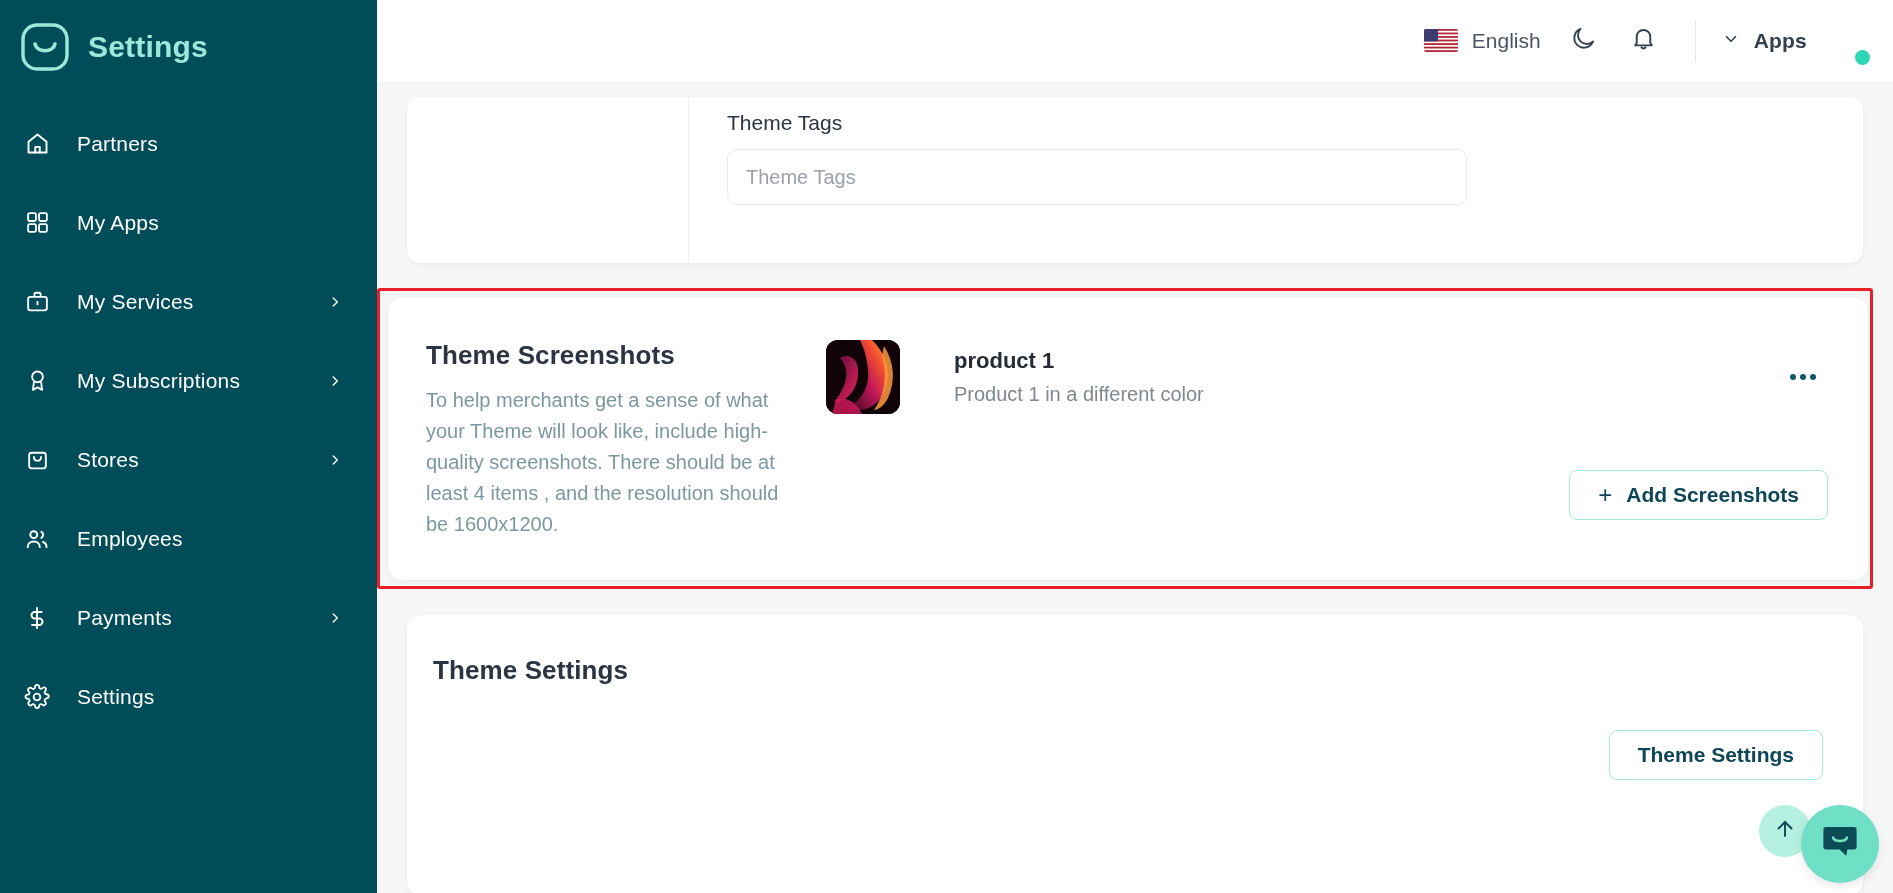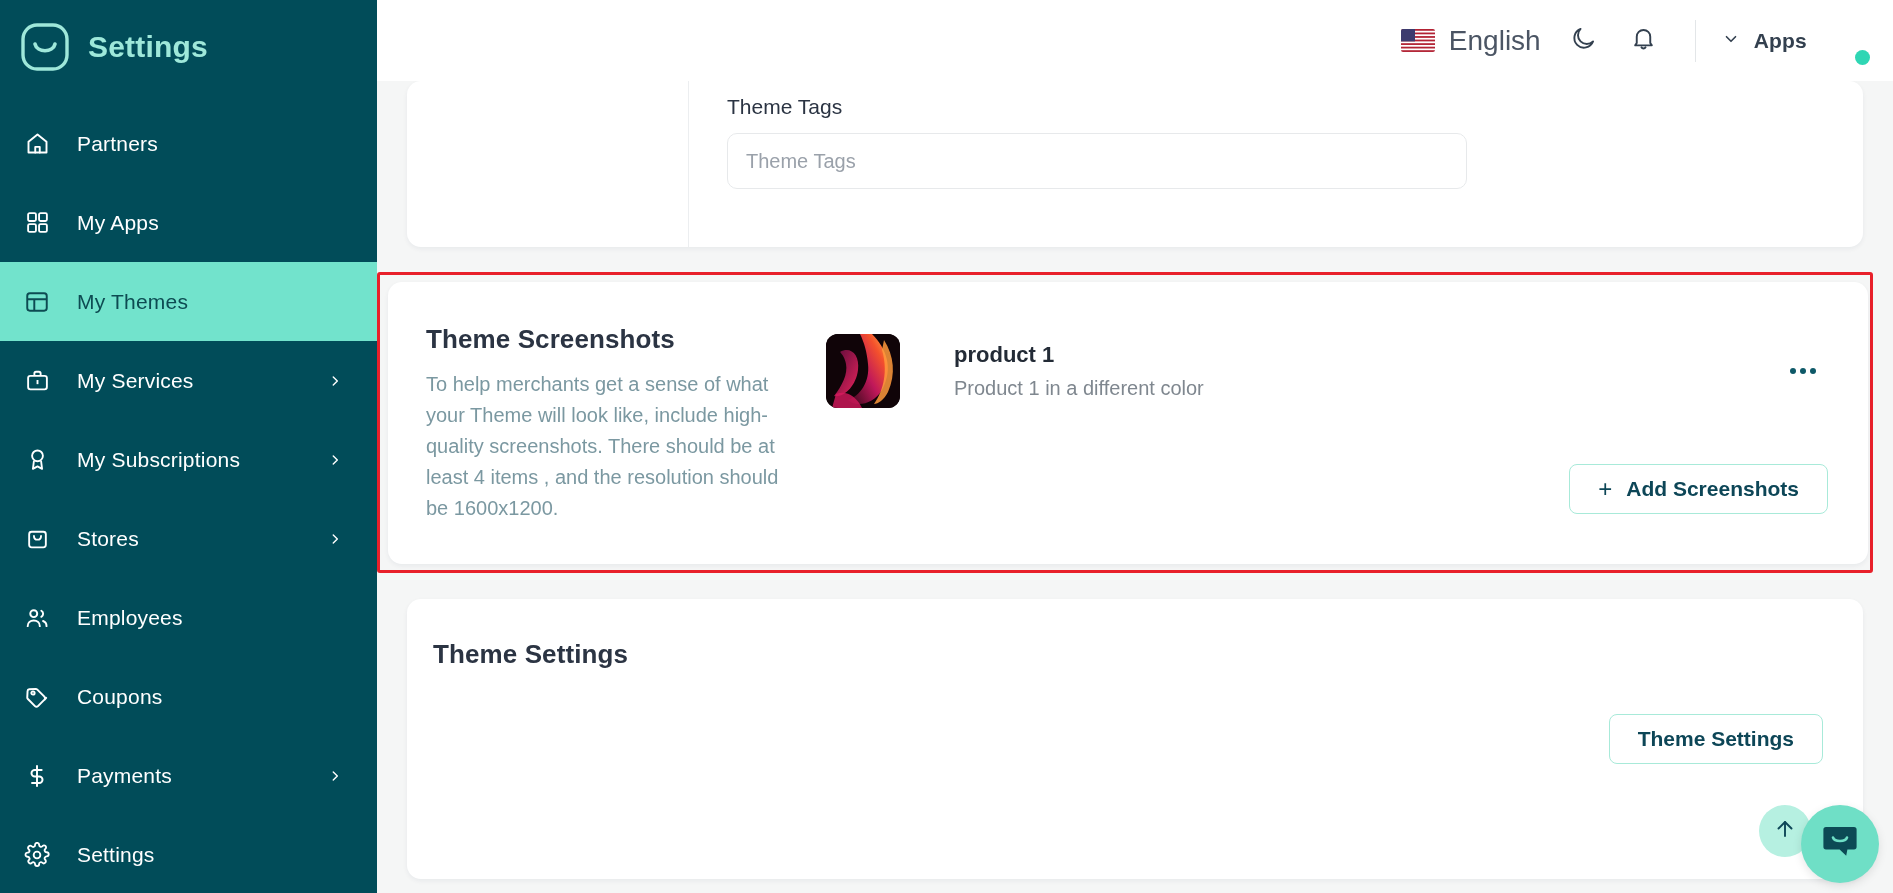--- a/index.html
+++ b/index.html
@@ -48,21 +48,21 @@
     background: #ffffff;
     display: flex; align-items: center; justify-content: flex-end;
     padding-right: 24px;
   }
   .hdr-group { display: flex; align-items: center; gap: 0; }
   .lang {
     display: flex; align-items: center; gap: 14px;
     cursor: pointer; padding: 6px 10px;
   }
   .flag { width: 34px; height: 23px; border-radius: 2px; overflow: hidden; display:block; }
-  .lang-label { font-size: 28px; color: #4b5564; }
+  .lang-label { font-size: 21px; color: #4b5564; }
   .hdr-icon-btn {
     width: 54px; height: 54px; display: flex; align-items: center; justify-content: center;
     cursor: pointer; margin-left: 6px;
   }
   .hdr-divider { width: 1px; height: 42px; background: #e3e6e8; margin: 0 26px 0 24px; }
   .user {
     display: flex; align-items: center; gap: 14px; cursor: pointer;
   }
   .user-name { font-size: 21px; font-weight: bold; color: #33404f; letter-spacing: .2px; }
   .avatar-wrap { position: relative; width: 48px; height: 48px; }
@@ -77,21 +77,21 @@
   .main {
     position: absolute; left: 377px; top: 81px;
     width: 1516px; height: 812px;
     background: #f5f6f6;
     overflow: hidden;
   }
   .card {
     background: #ffffff;
     border-radius: 14px;
     box-shadow: 0 2px 5px rgba(20,40,60,.06);
-    margin: 0 30px;
+    margin: 16px 30px;
   }
 
   
   .card-tags {
     position: relative;
     height: 166px;
     display: flex;
     overflow: hidden;
   }
   .card-tags .left-col { width: 282px; flex: 0 0 282px; border-right: 1px solid #eceef0; }
@@ -113,21 +113,20 @@
     border: 3px solid #e8202a;
     border-radius: 3px;
     padding: 7px 0 6px 8px;
     position: relative;
   }
   .card-screens {
     margin: 0 2px 0 0;
     padding: 42px 40px 40px 38px;
     display: flex;
     min-height: 236px;
-    align-items: center;
   }
   .screens-left { width: 400px; flex: 0 0 400px; padding-right: 30px; }
   .sec-title { font-size: 26px; color: #2b3443; margin-bottom: 14px; letter-spacing: .1px; }
   .sec-desc { font-size: 20px; line-height: 31px; color: #7b98a1; }
   .screens-right { flex: 1; position: relative; }
   .shot-row { display: flex; align-items: center; position: relative; }
   .thumb {
     width: 74px; height: 74px; flex: 0 0 74px;
     border-radius: 12px; overflow: hidden;
     background: #140608;
@@ -213,29 +212,20 @@
           <svg viewBox="0 0 24 24" width="25" height="25" fill="none" stroke="#ffffff" stroke-width="1.8">
             <rect x="3" y="3" width="7.5" height="7.5" rx="1.4"></rect>
               <rect x="13.5" y="3" width="7.5" height="7.5" rx="1.4"></rect>
             <rect x="3" y="13.5" width="7.5" height="7.5" rx="1.4"></rect>
               <rect x="13.5" y="13.5" width="7.5" height="7.5" rx="1.4"></rect>
           </svg>
         </span>
         <span class="lbl">My Apps</span>
       </div>
 
-      <div class="nav-item active">
-        <span class="ico">
-          <svg viewBox="0 0 24 24" width="26" height="26" fill="none" stroke="#0d4b52" stroke-width="1.8">
-            <rect x="3" y="4" width="18" height="16" rx="2.4"></rect>
-              <path d="M3 9.5h18M9.5 9.5V20"></path>
-          </svg>
-        </span>
-        <span class="lbl">My Themes</span>
-      </div>
 
       <div class="nav-item">
         <span class="ico">
           <svg viewBox="0 0 24 24" width="25" height="25" fill="none" stroke="#ffffff" stroke-width="1.8">
             <rect x="3" y="7.5" width="18" height="13" rx="2.2"></rect>
               <path d="M9 7.5V5.2a1.6 1.6 0 0 1 1.6-1.6h2.8A1.6 1.6 0 0 1 15 5.2V7.5"></path>
               <path d="M12 11.5v4"></path>
           </svg>
         </span>
         <span class="lbl">My Services</span>
@@ -281,29 +271,20 @@
           <svg viewBox="0 0 24 24" width="26" height="26" fill="none" stroke="#ffffff" stroke-width="1.8" stroke-linecap="round">
             <circle cx="9" cy="8" r="3.2"></circle>
               <path d="M3.4 19.5c0-3.1 2.5-5.2 5.6-5.2s5.6 2.1 5.6 5.2"></path>
             <path d="M16 5.3a3.2 3.2 0 0 1 0 5.6"></path>
               <path d="M17.6 14.8c2 .7 3.2 2.4 3.2 4.7"></path>
           </svg>
         </span>
         <span class="lbl">Employees</span>
       </div>
 
-      <div class="nav-item">
-        <span class="ico">
-          <svg viewBox="0 0 24 24" width="26" height="26" fill="none" stroke="#ffffff" stroke-width="1.8" stroke-linejoin="round">
-            <path d="M20.5 12.8 12.9 20.4a2 2 0 0 1-2.8 0L3.6 13.9a2 2 0 0 1-.6-1.5l.3-6a1.6 1.6 0 0 1 1.5-1.5l6-.3a2 2 0 0 1 1.5.6l6.5 6.5a2 2 0 0 1 .1 2.8z"></path>
-            <circle cx="8.3" cy="8.3" r="1.5"></circle>
-          </svg>
-        </span>
-        <span class="lbl">Coupons</span>
-      </div>
 
       <div class="nav-item">
         <span class="ico">
           <svg viewBox="0 0 24 24" width="26" height="26" fill="none" stroke="#ffffff" stroke-width="1.8" stroke-linecap="round">
             <path d="M12 2.8v18.4"></path>
               <path d="M16.3 6.4H9.9a3 3 0 0 0 0 6h4.2a3 3 0 0 1 0 6H7.4"></path>
           </svg>
         </span>
         <span class="lbl">Payments</span>
         <span class="chev">

